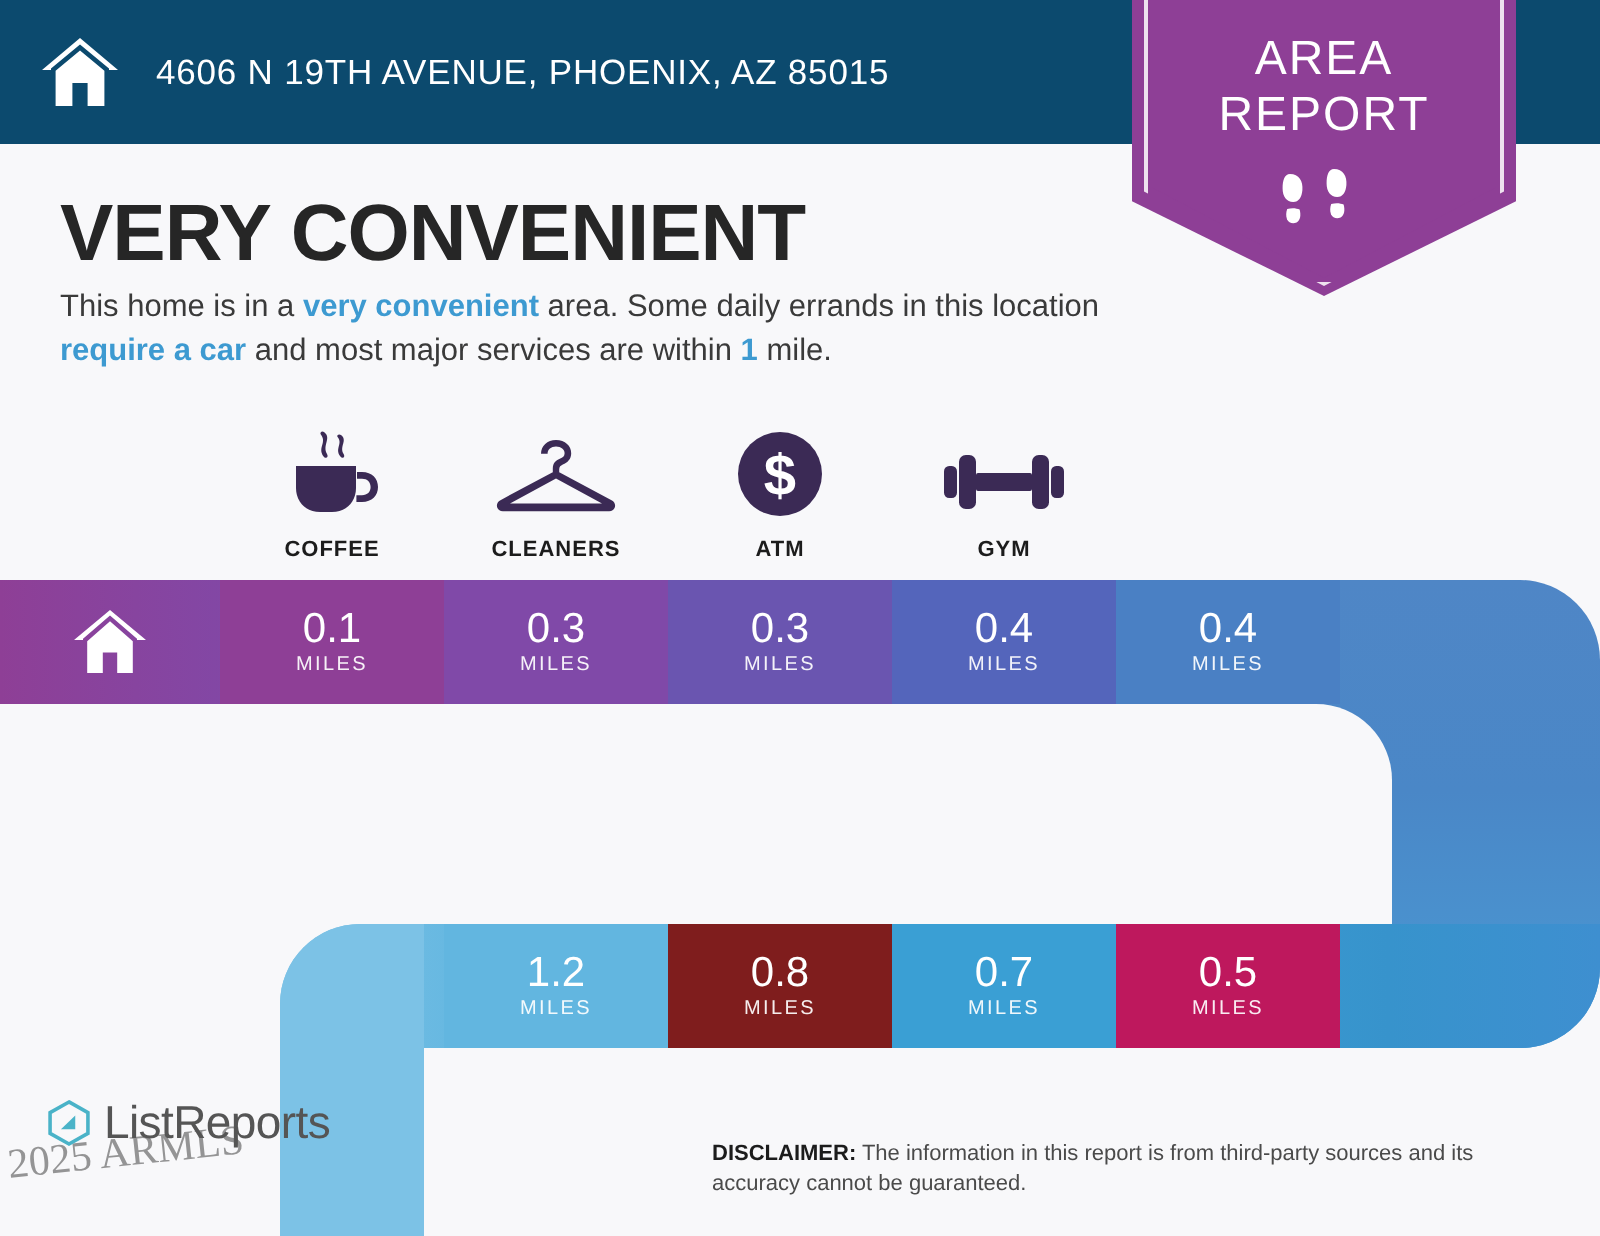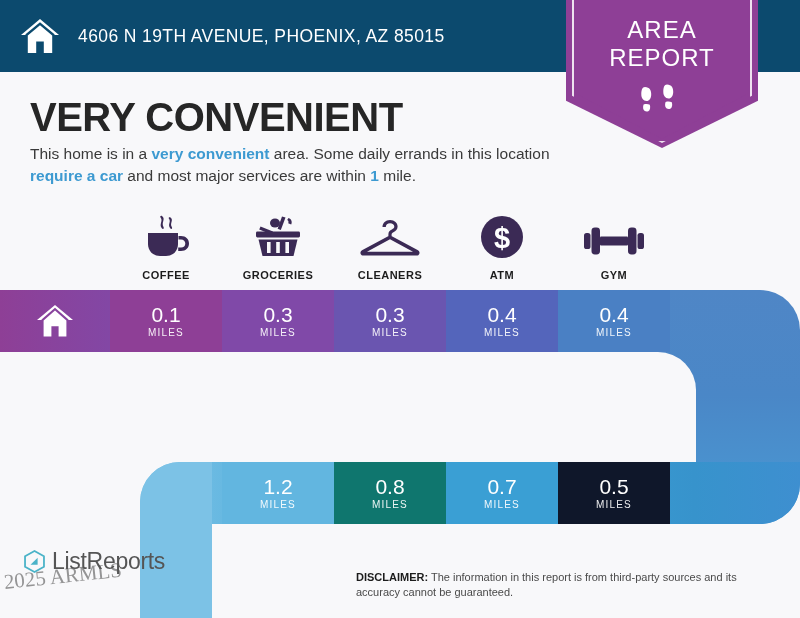--- a/index.html
+++ b/index.html
@@ -164,38 +164,20 @@
             <path d="M22 2 C26 5 21 8.5 23.5 13 C24.5 14.8 22.8 15.6 21.8 14.2 C18.6 9.8 23.6 7.2 20.4 3.2 C19.7 2.3 21 1.2 22 2 Z"></path>
             <path d="M30.5 3.5 C34 6.2 29.5 9.2 31.8 13 C32.8 14.7 31.2 15.6 30.2 14.3 C27.2 10.2 31.6 8 28.8 4.5 C28.1 3.6 29.5 2.7 30.5 3.5 Z"></path>
             <path d="M8 19 L38 19 L38 30 C38 37 33 42 26 42 L20 42 C13 42 8 37 8 30 Z"></path>
             <path d="M38.5 22 L41 22 C46 22 49 25.2 49 29.5 C49 33.8 46 37 41 37 L38.2 37 L38.2 33.6 L41 33.6 C43.7 33.6 45.3 31.9 45.3 29.5 C45.3 27.1 43.7 25.4 41 25.4 L38.5 25.4 Z"></path>
           </g>
         </svg>
       </div>
       <div class="icon-label">COFFEE</div>
     </div>
 
-    <div class="icon-cell">
-      <div class="icon-art">
-        <svg viewBox="0 0 52 46" width="52" height="46">
-          <g fill="#3b2a55">
-            <ellipse cx="23" cy="9" rx="5" ry="4.6"></ellipse>
-            <path d="M30 2.5 L33.5 3.6 L28.8 16 L25.6 14.8 Z"></path>
-            <path d="M36.5 4 C39.5 5 40.5 8 39.2 10.6 L36.2 9.2 C36.9 7.9 36.4 6.4 35.2 5.9 Z"></path>
-            <path d="M8.5 12.5 L21 17.5 L19.6 20.4 L7.2 15.4 Z"></path>
-            <rect x="4" y="17.5" width="44" height="6" rx="1.4"></rect>
-            <path d="M6.5 25.5 L45.5 25.5 L41.5 42 L10.5 42 Z"></path>
-            <rect x="15" y="28" width="3.6" height="11" fill="#f8f8fa"></rect>
-            <rect x="24.2" y="28" width="3.6" height="11" fill="#f8f8fa"></rect>
-            <rect x="33.4" y="28" width="3.6" height="11" fill="#f8f8fa"></rect>
-          </g>
-        </svg>
-      </div>
-      <div class="icon-label">GROCERIES</div>
-    </div>
 
     <div class="icon-cell">
       <div class="icon-art">
         <svg viewBox="0 0 62 42" width="62" height="42">
           <path d="M31 2 C35.6 2 38.6 5 38.6 8.6 C38.6 11.6 36.8 13.2 34.4 14.3 C33.2 14.9 32.7 15.4 32.6 16.6 L32.6 18 L29.4 18 L29.4 16.3 C29.4 13.6 30.8 12.3 32.9 11.4 C34.4 10.8 35.3 10 35.3 8.6 C35.3 6.8 33.6 5.3 31 5.3 C28.5 5.3 26.8 6.8 26.8 8.9 L23.5 8.9 C23.5 5 26.6 2 31 2 Z" fill="#3b2a55"></path>
           <path d="M31 17.2 L59 32.2 C61.6 33.6 60.8 37.6 57.6 37.6 L4.4 37.6 C1.2 37.6 0.4 33.6 3 32.2 Z
                    M31 21.3 L8 33.8 L54 33.8 Z" fill="#3b2a55"></path>
         </svg>
       </div>
       <div class="icon-label">CLEANERS</div>
@@ -331,29 +313,29 @@
         <span class="bar-num">0.4</span>
         <span class="bar-unit">MILES</span>
       </div>
     </div>
 
     <div class="bar-row bar-row-2">
       <div class="bar-cell" style="background:#62b6e0;">
         <span class="bar-num">1.2</span>
         <span class="bar-unit">MILES</span>
       </div>
-      <div class="bar-cell" style="background:#0f766e;">
+      <div class="bar-cell" style="background:#7f1d1d;">
         <span class="bar-num">0.8</span>
         <span class="bar-unit">MILES</span>
       </div>
       <div class="bar-cell" style="background:#3a9fd4;">
         <span class="bar-num">0.7</span>
         <span class="bar-unit">MILES</span>
       </div>
-      <div class="bar-cell" style="background:#0f172a;">
+      <div class="bar-cell" style="background:#be185d;">
         <span class="bar-num">0.5</span>
         <span class="bar-unit">MILES</span>
       </div>
     </div>
   </div>
 
   <div class="watermark">2025 ARMLS</div>
 
   <div class="logo">
     <svg viewBox="0 0 28 28" width="25" height="25">

